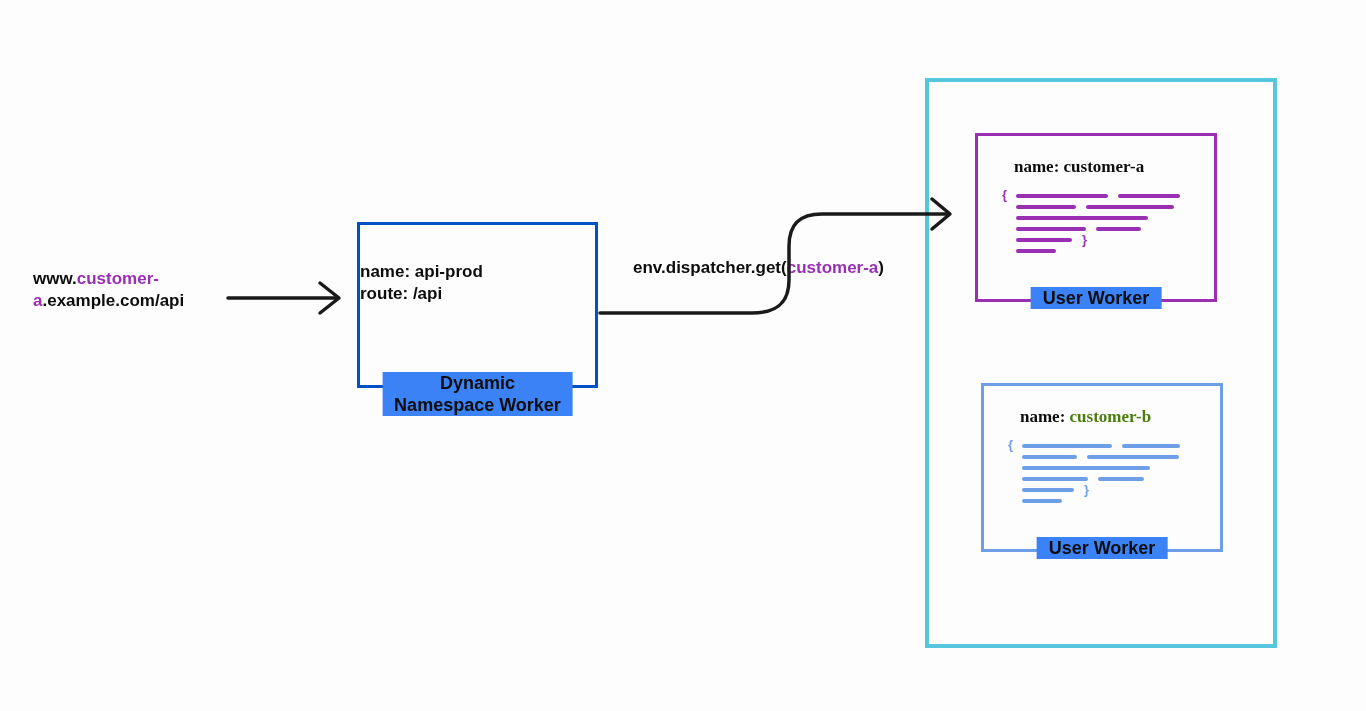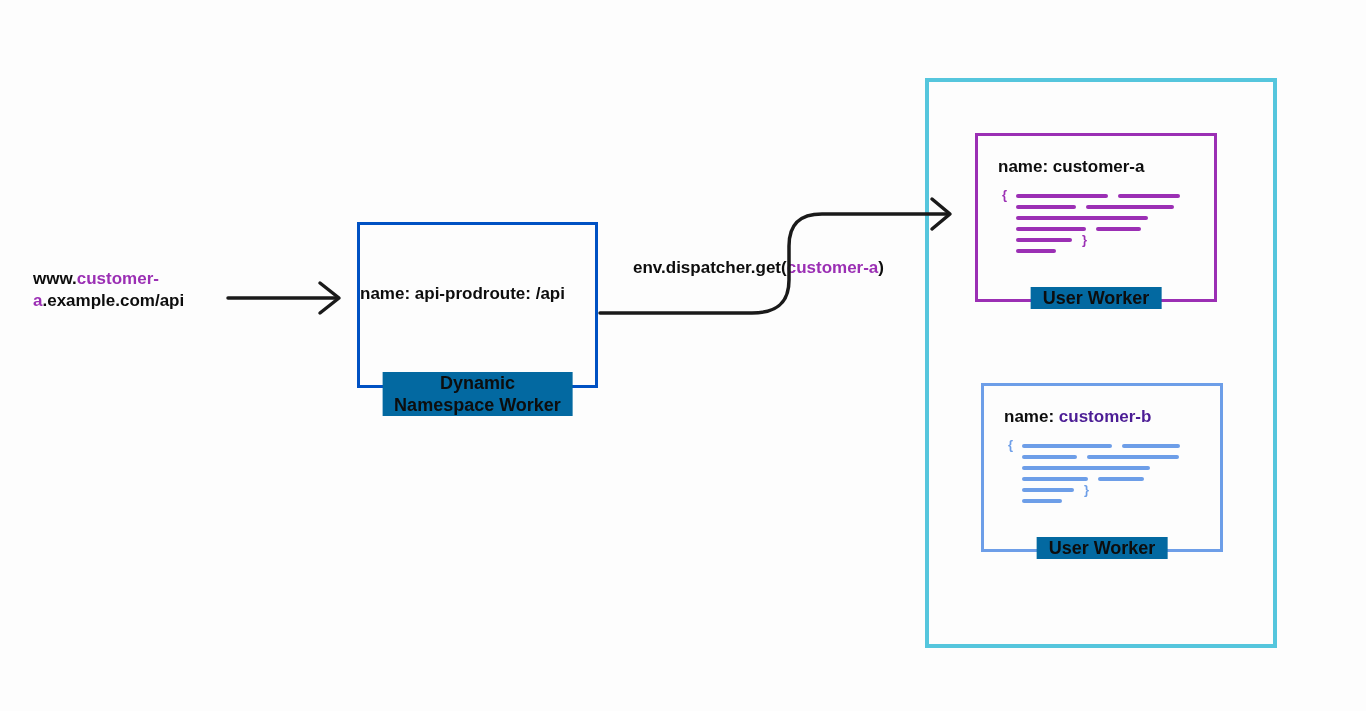--- a/index.html
+++ b/index.html
@@ -13,46 +13,46 @@
   }
   
   .node{position:absolute;background:#fdfdfd;box-sizing:border-box;}
   .node-blue{border:3px solid #0051c3;}
   .node-purple{border:3px solid #9b2fb4;}
   .node-cornflower{border:3px solid #6d9ee8;}
   .node-cyan{border:4px solid #55c6dd;}
   
   .caption{
     position:absolute;left:50%;transform:translateX(-50%);
-    background:#0369a1;padding:0 12px;
+    background:#3b82f6;padding:0 12px;
     font-weight:700;font-size:18px;line-height:22px;
     text-align:center;white-space:nowrap;color:#0d0d0d;
   }
   .caption span{display:block;}
   
   .url-text{
     position:absolute;left:33px;top:268px;width:202px;
     font-weight:700;font-size:17px;line-height:22px;
   }
   .accent-purple{color:#9b2fb4;}
-  .accent-cornflower{color:#4c1d95;text-align:right;}
+  .accent-cornflower{color:#4d7c0f;text-align:right;}
   
   .worker-inner{
-    display:flex;align-items:flex-start;
-    padding-top:58px;font-weight:700;font-size:17px;line-height:22px;
+    display:flex;flex-direction:column;align-items:flex-start;
+    padding-top:36px;font-weight:700;font-size:17px;line-height:22px;
   }
   
   .call-text{
     position:absolute;left:633px;top:257px;
     font-weight:700;font-size:17px;line-height:22px;white-space:nowrap;
   }
   
   .uw-name{
-    padding:20px 0 0 20px;
-    font-weight:700;font-size:17px;line-height:22px;white-space:nowrap;
+    padding:20px 0 0 36px;
+    font-weight:700;font-size:17px;line-height:22px;white-space:nowrap;font-family:Liberation Serif, serif;
   }
   .code{position:relative;margin:12px 0 0 24px;padding-left:14px;}
   .code .brace-open{position:absolute;left:0;top:-3px;font-size:13px;font-weight:700;}
   .code .row{display:flex;align-items:center;gap:10px;height:11px;}
   .code .row i{display:block;height:4px;border-radius:2px;background:currentColor;}
   .code .brace-close{font-size:13px;font-weight:700;line-height:11px;}
   .code-purple{color:#9b2fb4;}
   .code-cornflower{color:#6d9ee8;}
   
   #arrows{position:absolute;left:0;top:0;z-index:10;pointer-events:none;}

